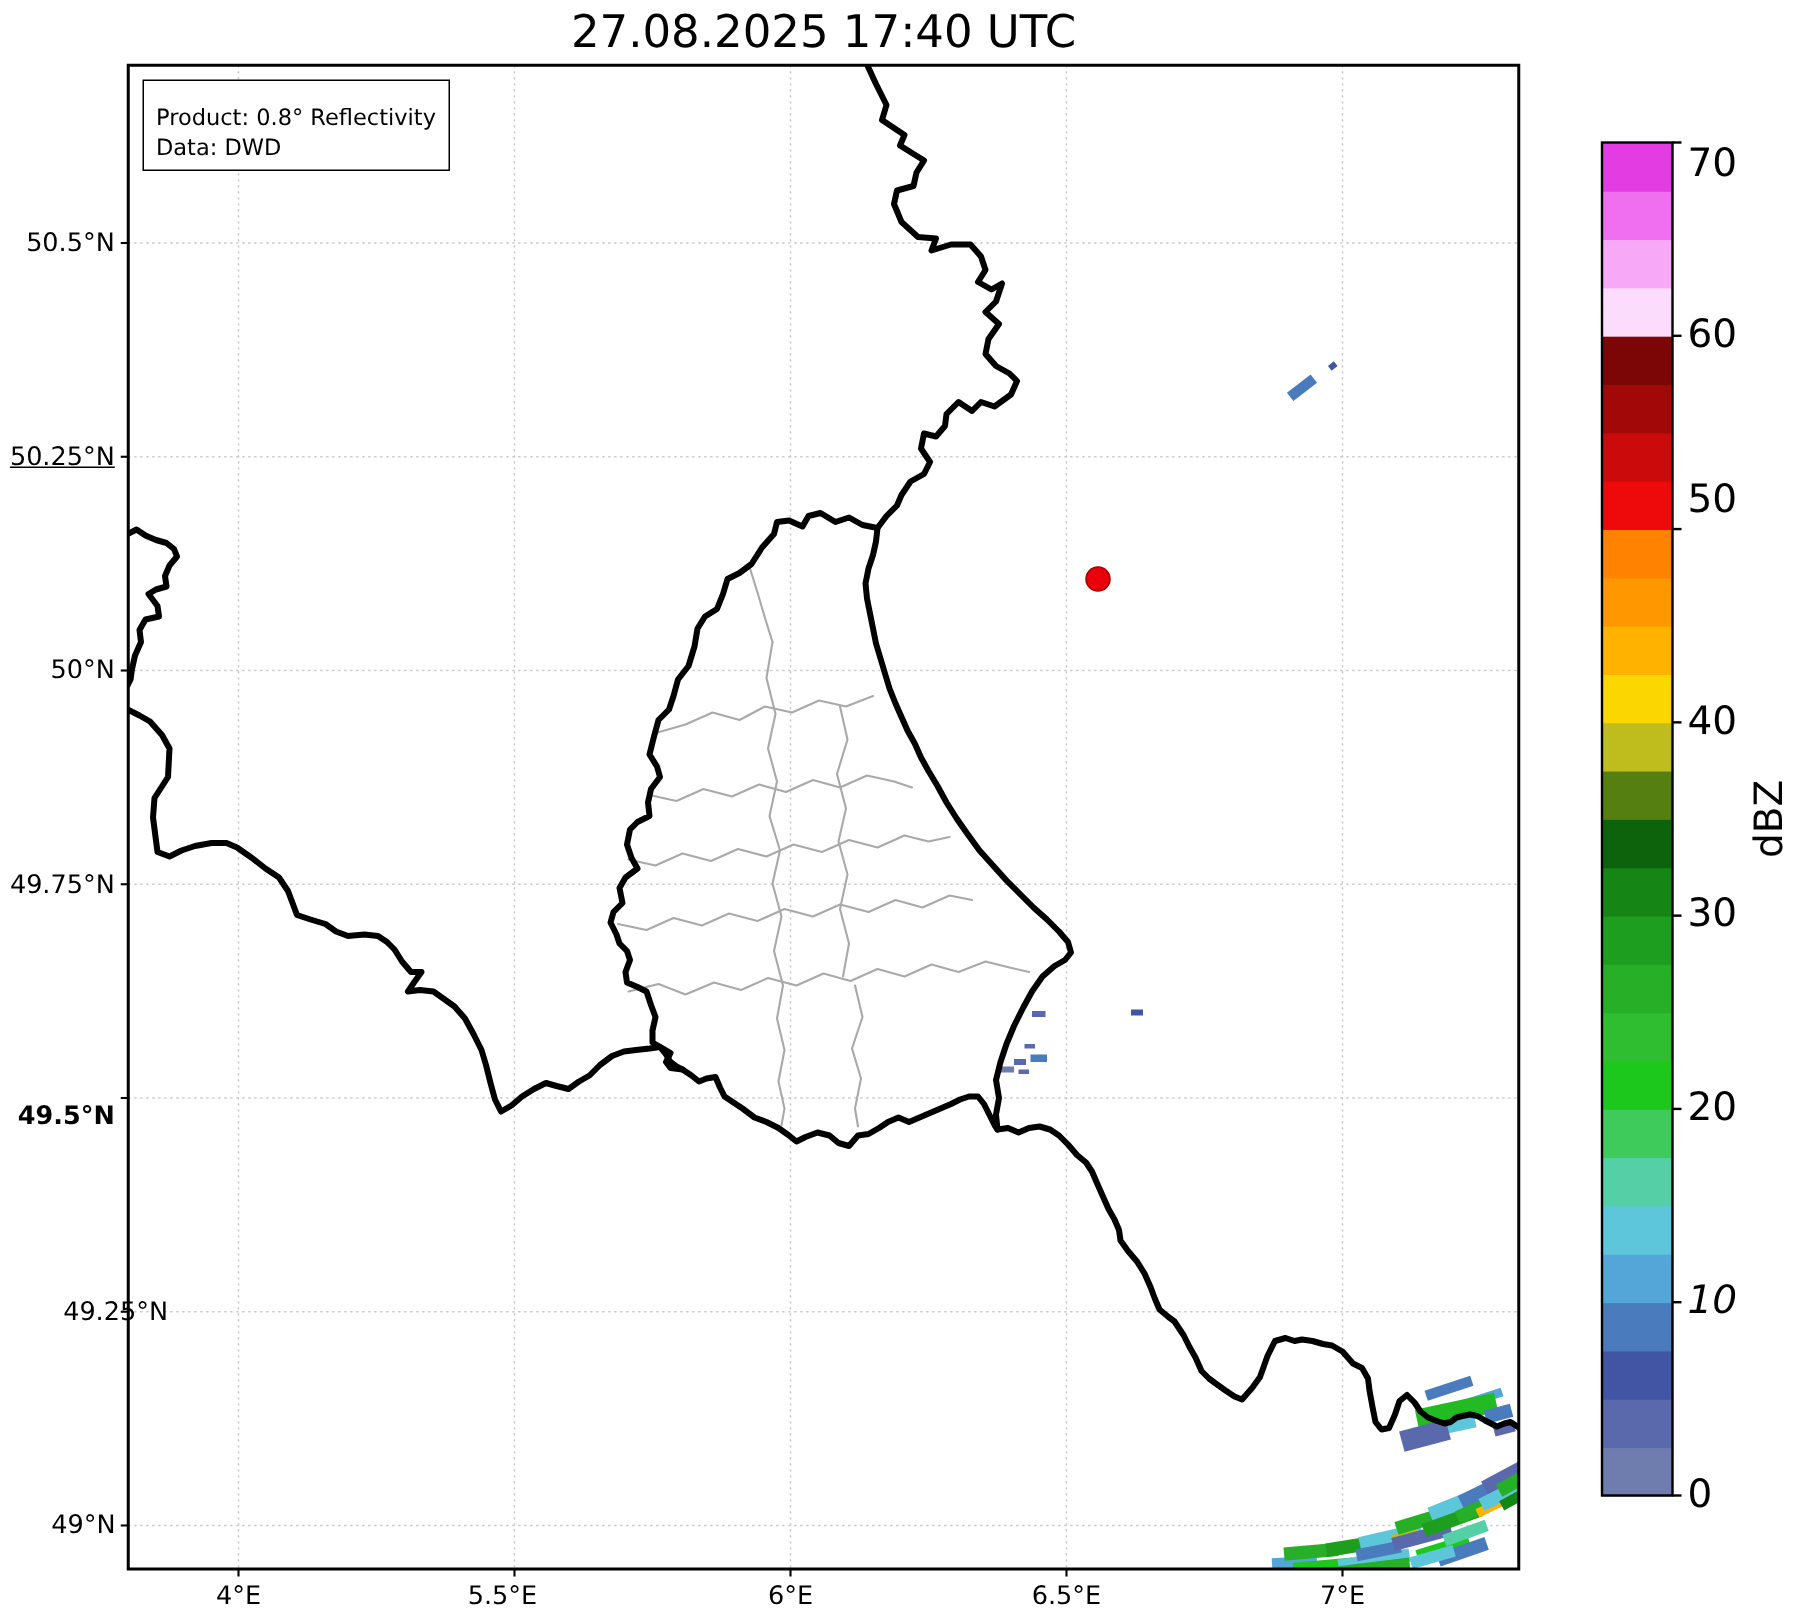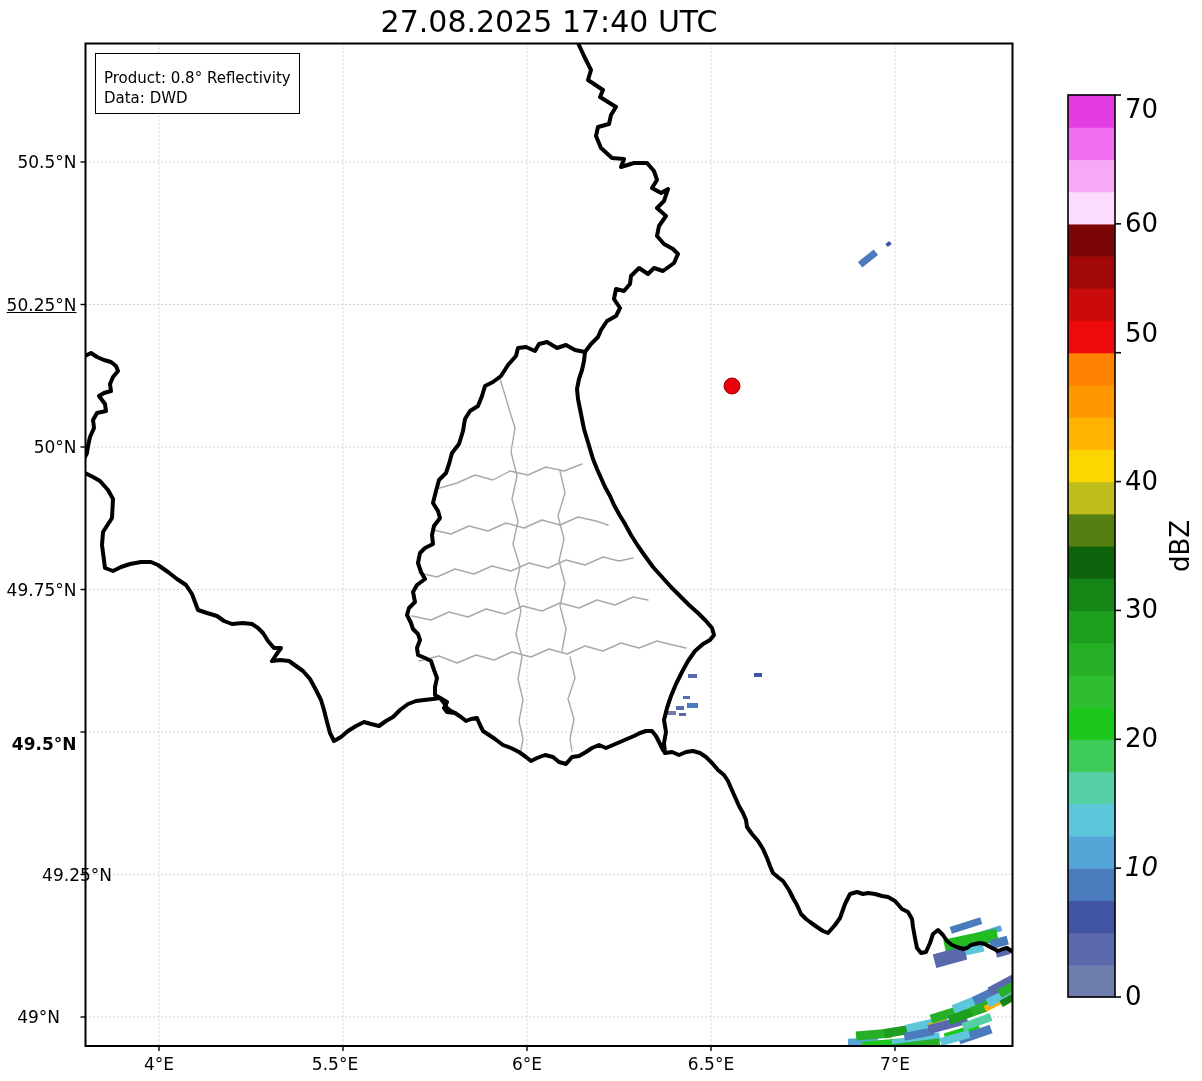--- a/index.html
+++ b/index.html
@@ -168,21 +168,21 @@
       <div class="lbl xtick" style="left: 335px; top: 1054px; text-align: center;">5.5°E</div>
       <div class="lbl xtick" style="left: 527px; top: 1054px;">6°E</div>
       <div class="lbl xtick" style="left: 711px; top: 1054px;">6.5°E</div>
       <div class="lbl xtick" style="left: 895px; top: 1054px;">7°E</div>
       <div class="lbl ytick" style="left: 76.5px; top: 162px;">50.5°N</div>
       <div class="lbl ytick" style="left: 76.5px; top: 304.5px; text-decoration: underline;">50.25°N</div>
       <div class="lbl ytick" style="left: 76.5px; top: 447px;">50°N</div>
       <div class="lbl ytick" style="left: 76.5px; top: 589.5px;">49.75°N</div>
       <div class="lbl ytick" style="left: 76.5px; top: 744px; font-weight: bold;">49.5°N</div>
       <div class="lbl ytick" style="left: 79px; top: 874.5px; margin-left: 33px;">49.25°N</div>
-      <div class="lbl ytick" style="left: 60px; top: 1017px;">49°N</div>
+      <div class="lbl ytick" style="left: 77px; top: 1017px;">49°N</div>
       <div class="lbl cbtick" style="left: 1125px; top: 997px;">0</div>
       <div class="lbl cbtick" style="left: 1125px; top: 868.143px; font-style: italic;">10</div>
       <div class="lbl cbtick" style="left: 1125px; top: 739.286px;">20</div>
       <div class="lbl cbtick" style="left: 1125px; top: 610.429px;">30</div>
       <div class="lbl cbtick" style="left: 1125px; top: 481.571px;">40</div>
       <div class="lbl cbtick" style="left: 1125px; top: 334px;">50</div>
       <div class="lbl cbtick" style="left: 1125px; top: 223.857px;">60</div>
       <div class="lbl cbtick" style="left: 1125px; top: 92px; margin-top: 18px;">70</div>
       <div class="lbl cbtitle" style="left: 1180px; top: 546px;">dBZ</div>
     </div>

